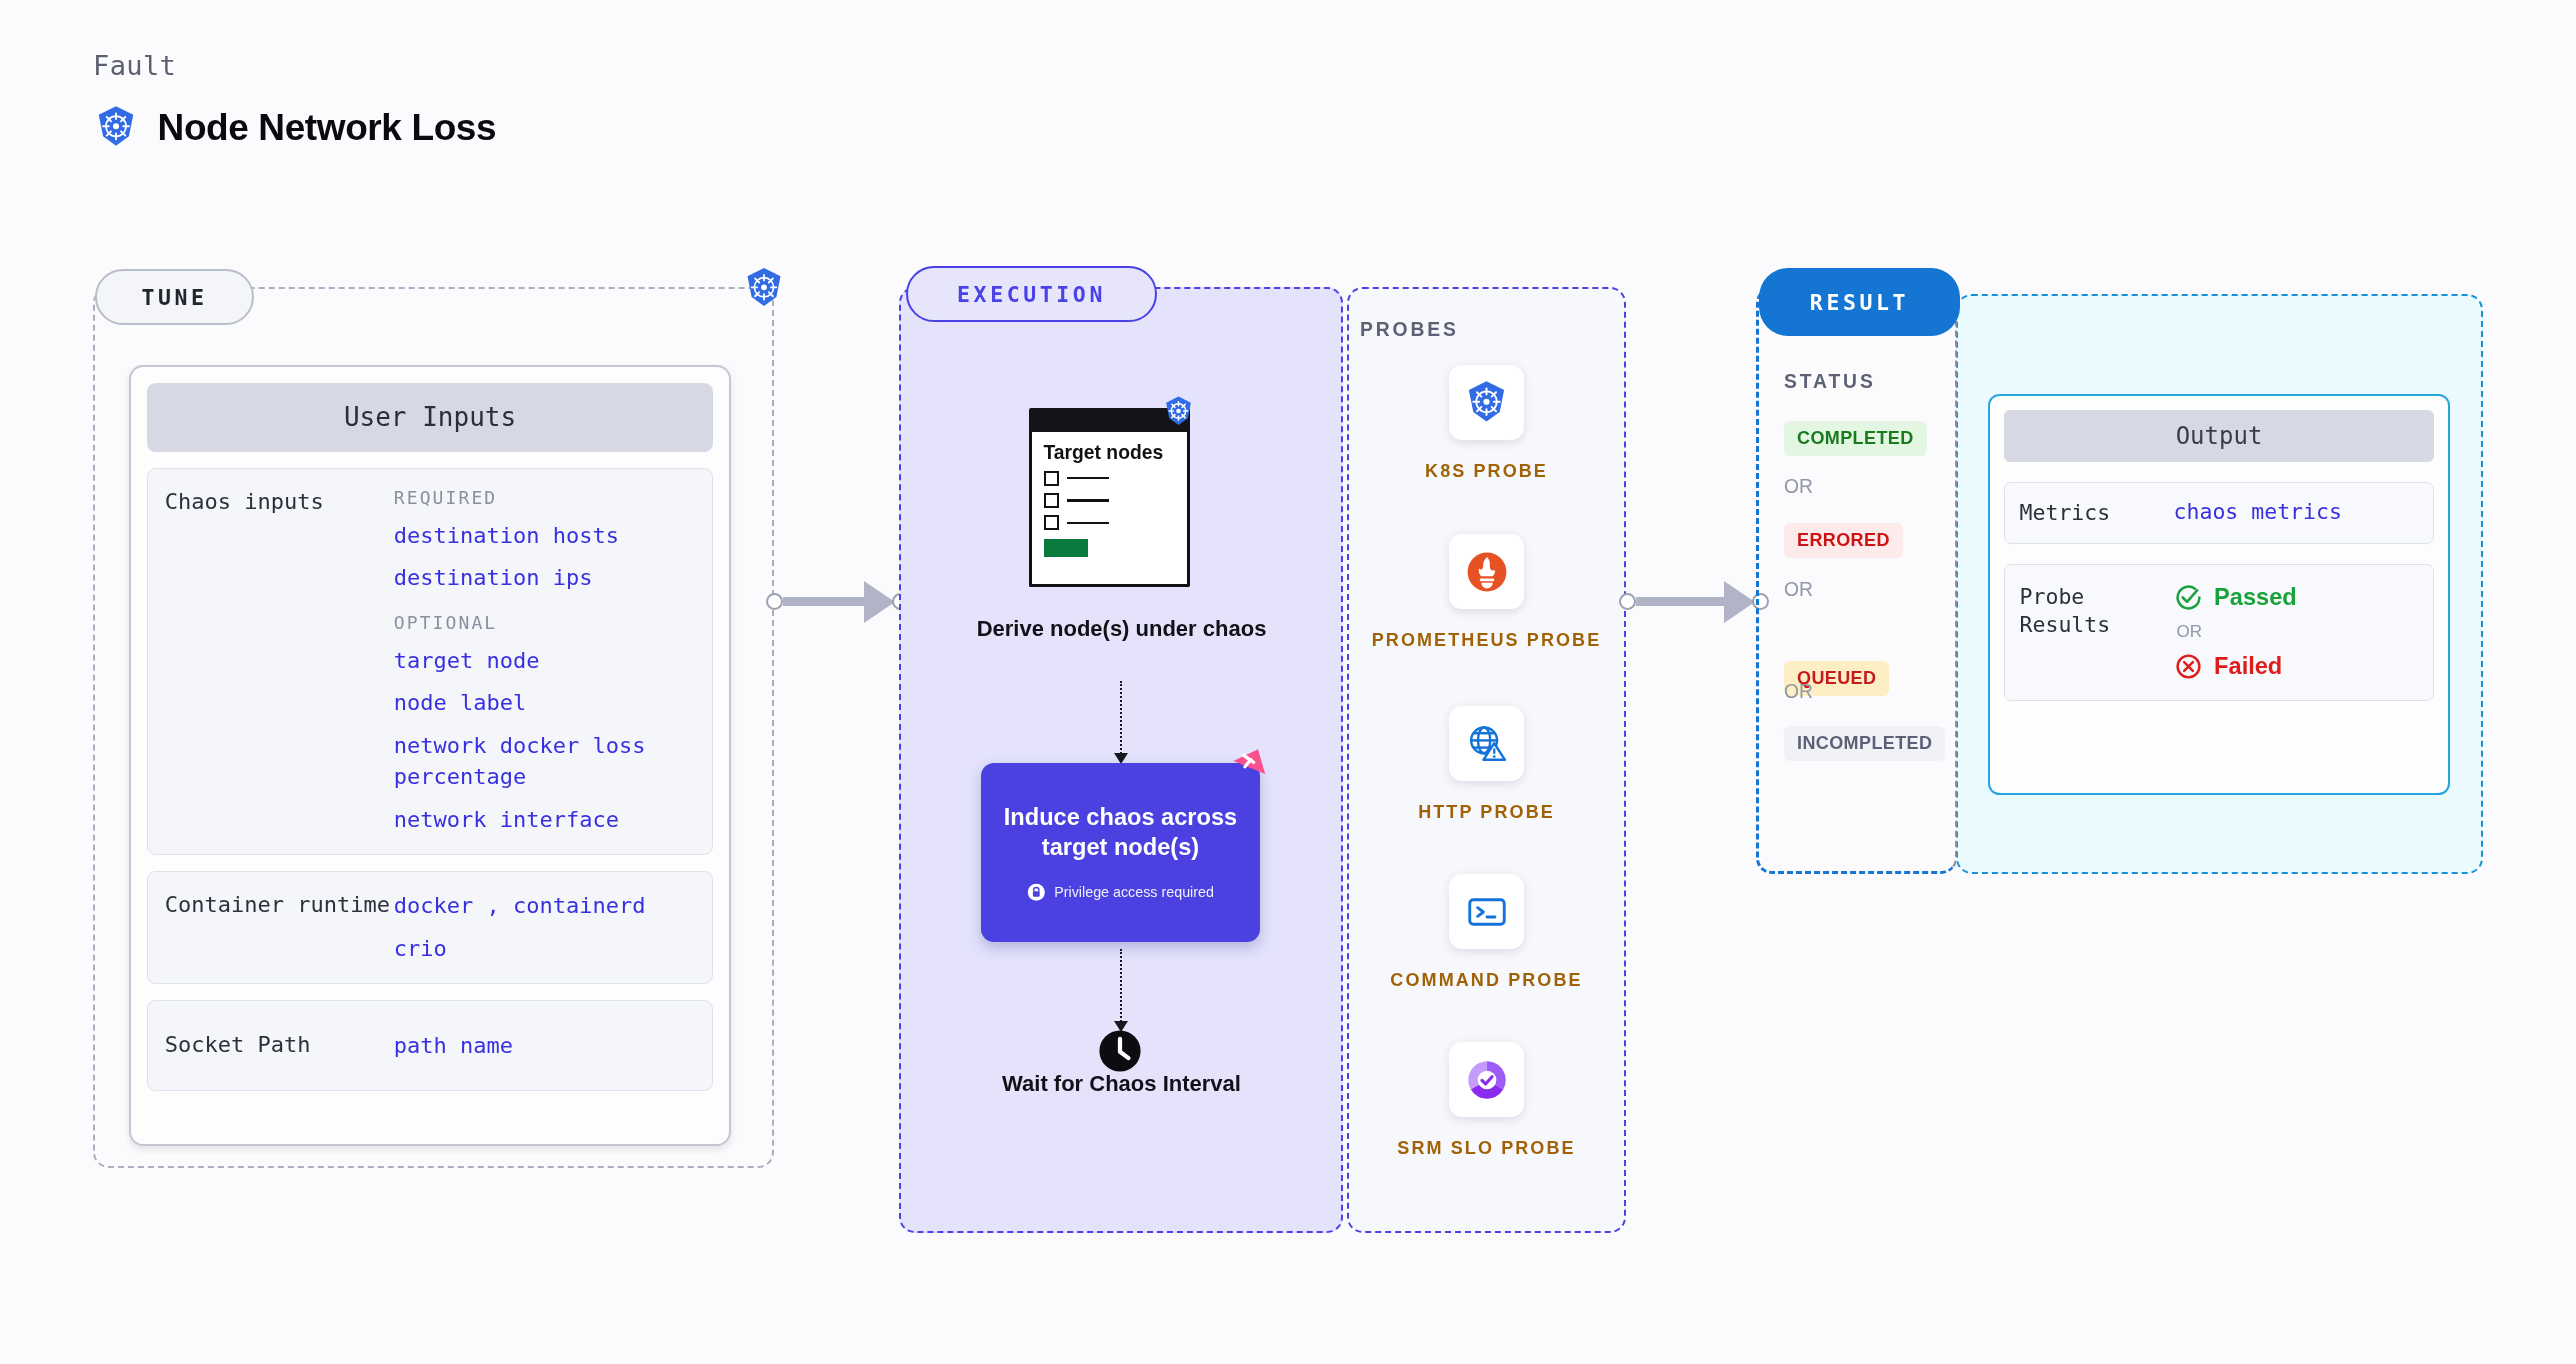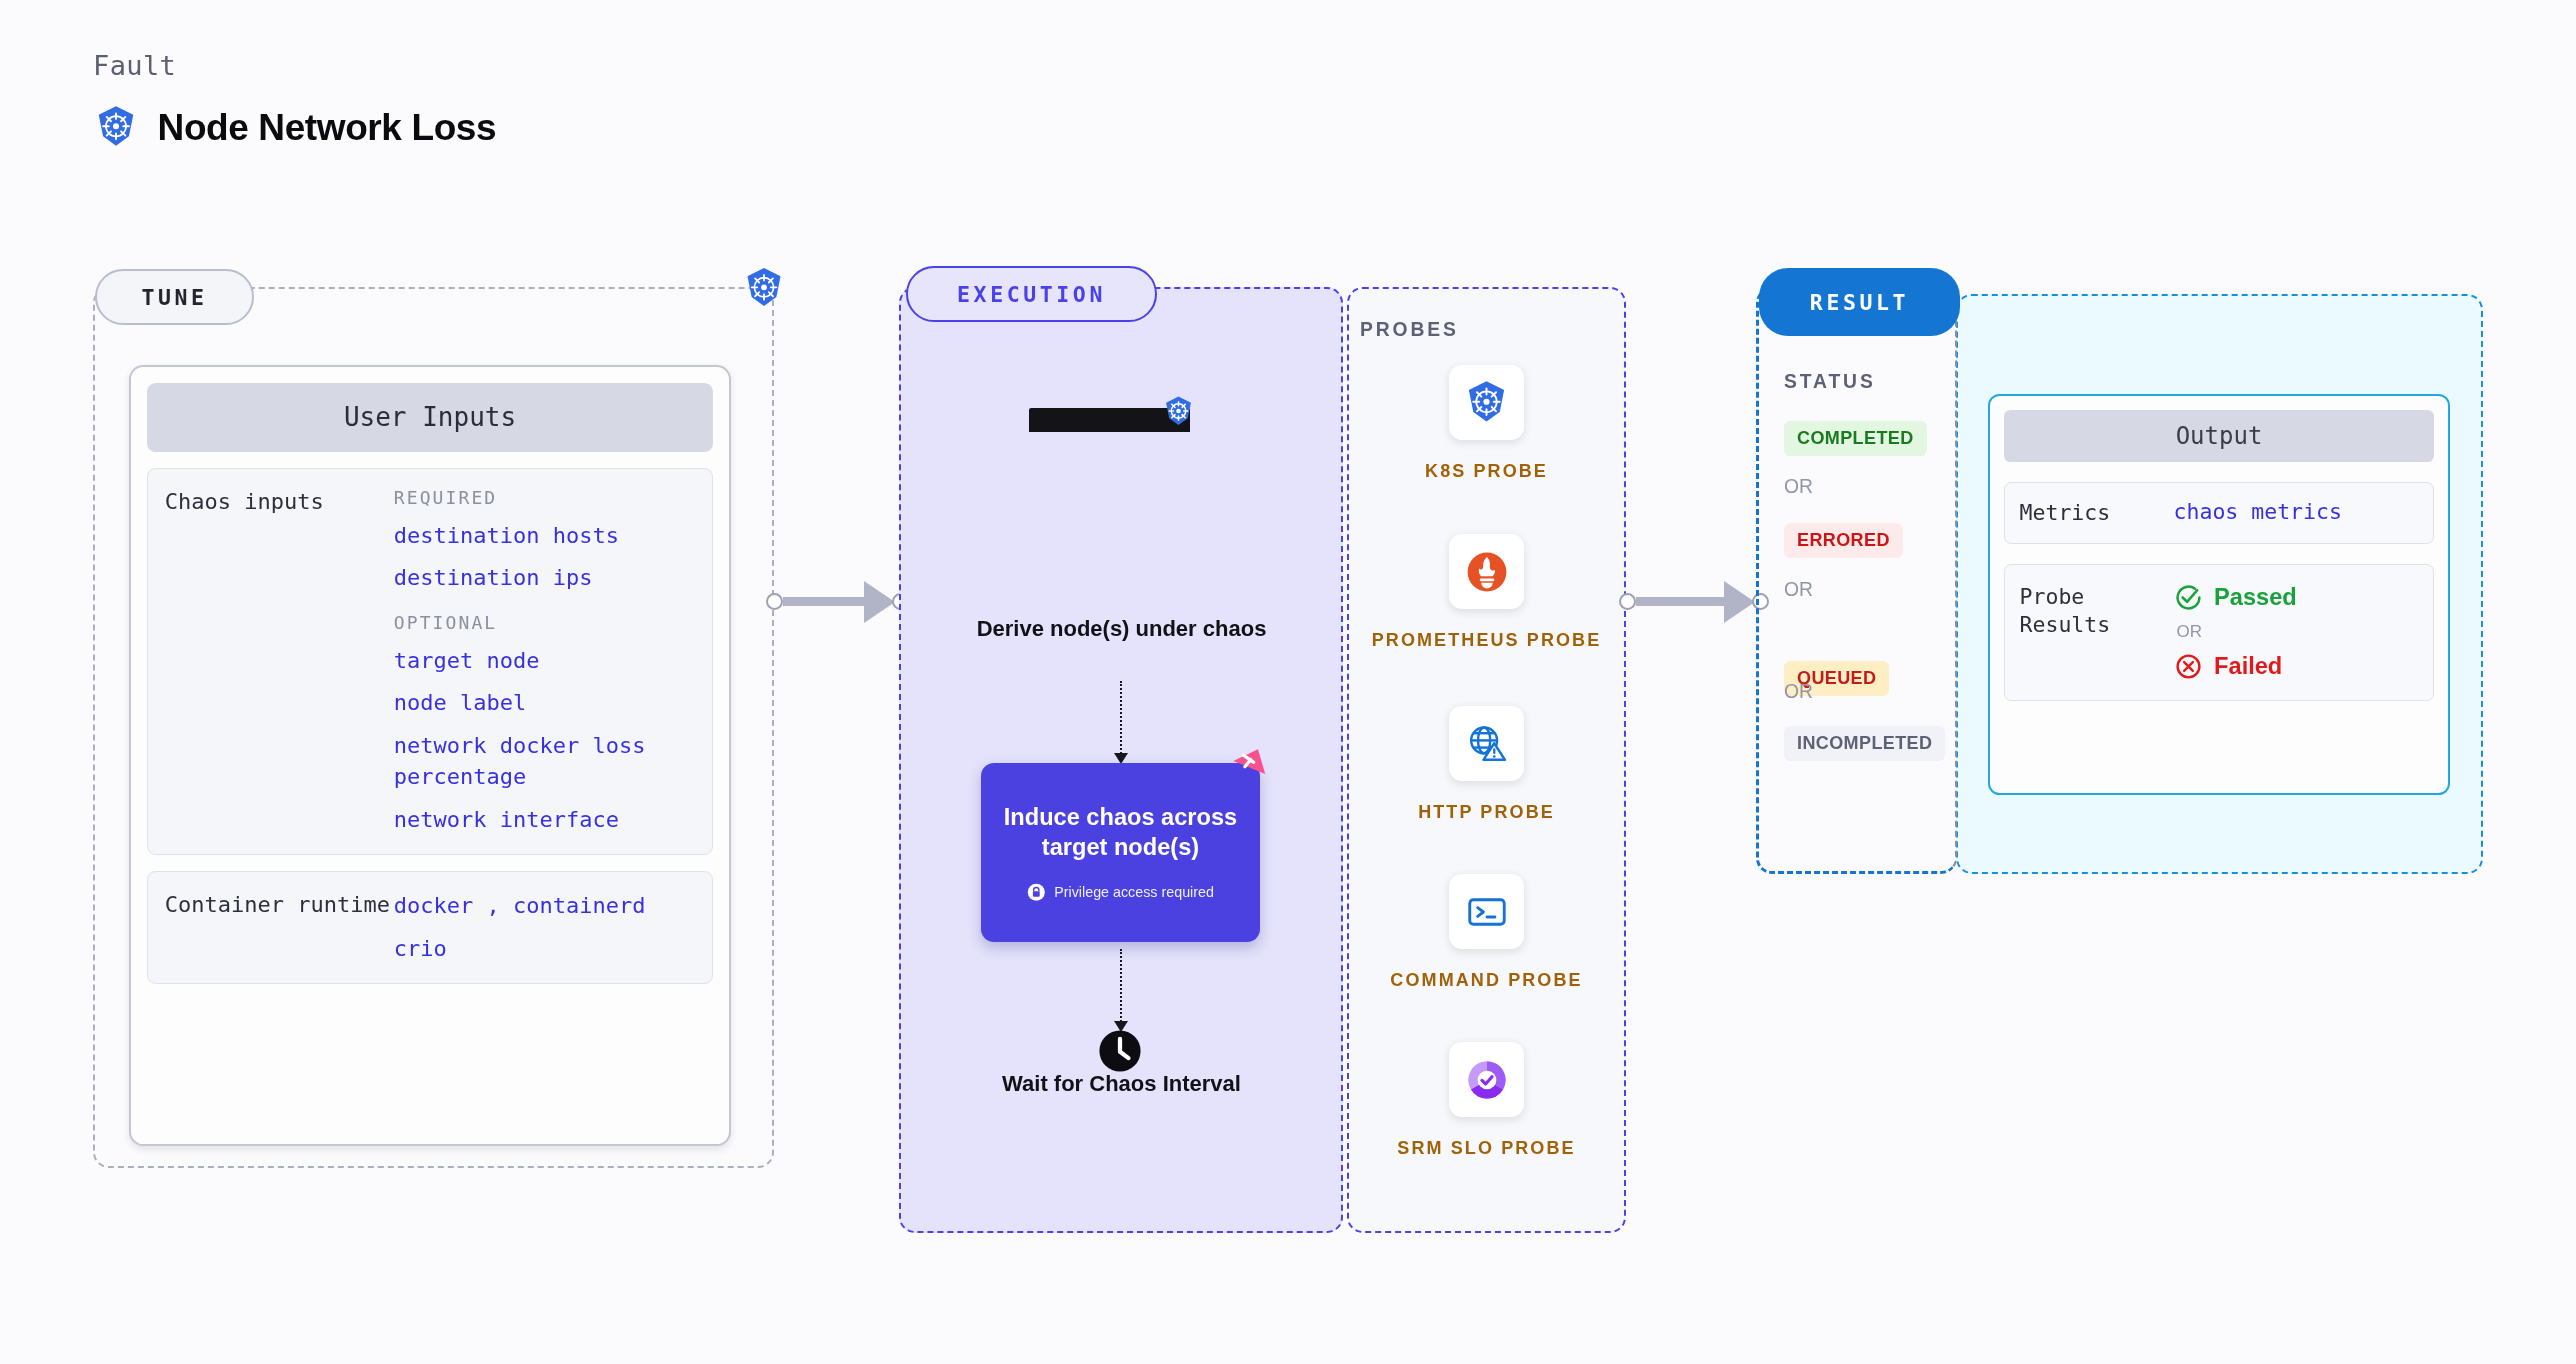--- a/index.html
+++ b/index.html
@@ -278,34 +278,56 @@
   </div>
 
   <div class="field-block">
     <div class="field-label">Container runtime</div>
     <div class="field-values">
       <div class="val">docker , containerd</div>
       <div class="val">crio</div>
     </div>
   </div>
 
+  <div class="field-block" style="padding:29px 17px">
+    <div class="field-label">Socket Path</div>
+    <div class="field-values">
+      <div class="val">path name</div>
+    </div>
+  </div>
 </div>
 
 <div class="conn" id="conn1">
   <div class="dot"></div>
   <div class="line"></div>
   <div class="tri"></div>
   <div class="dot"></div>
 </div>
 
 <div class="panel" id="exec-panel"></div>
 <div class="panel-badge" id="exec-badge">EXECUTION</div>
 
 <div id="target-win">
   <div class="bar"></div>
+  <div class="body">
+    <div class="tn-title">Target nodes</div>
+    <div class="tn-row">
+        <span class="cb"></span>
+        <span class="ln"></span>
+      </div>
+    <div class="tn-row">
+        <span class="cb"></span>
+        <span class="ln"></span>
+      </div>
+    <div class="tn-row">
+        <span class="cb"></span>
+        <span class="ln"></span>
+      </div>
+    <div class="grn"></div>
+  </div>
 </div>
 <div id="k8s-on-win">
   <svg width="33" height="33" viewBox="0 0 64 64">
     <path d="M32 3 L56 15 L50 45 L32 58 L14 45 L8 15 Z" fill="#326ce5"></path>
     <g fill="#fff" stroke="#fff" stroke-width="3" stroke-linecap="round">
       <circle cx="32" cy="31" r="4.5" stroke="none"></circle>
       <line x1="32" y1="13" x2="32" y2="21"></line>
         <line x1="32" y1="41" x2="32" y2="49"></line>
       <line x1="14" y1="31" x2="22" y2="31"></line>
         <line x1="42" y1="31" x2="50" y2="31"></line>

